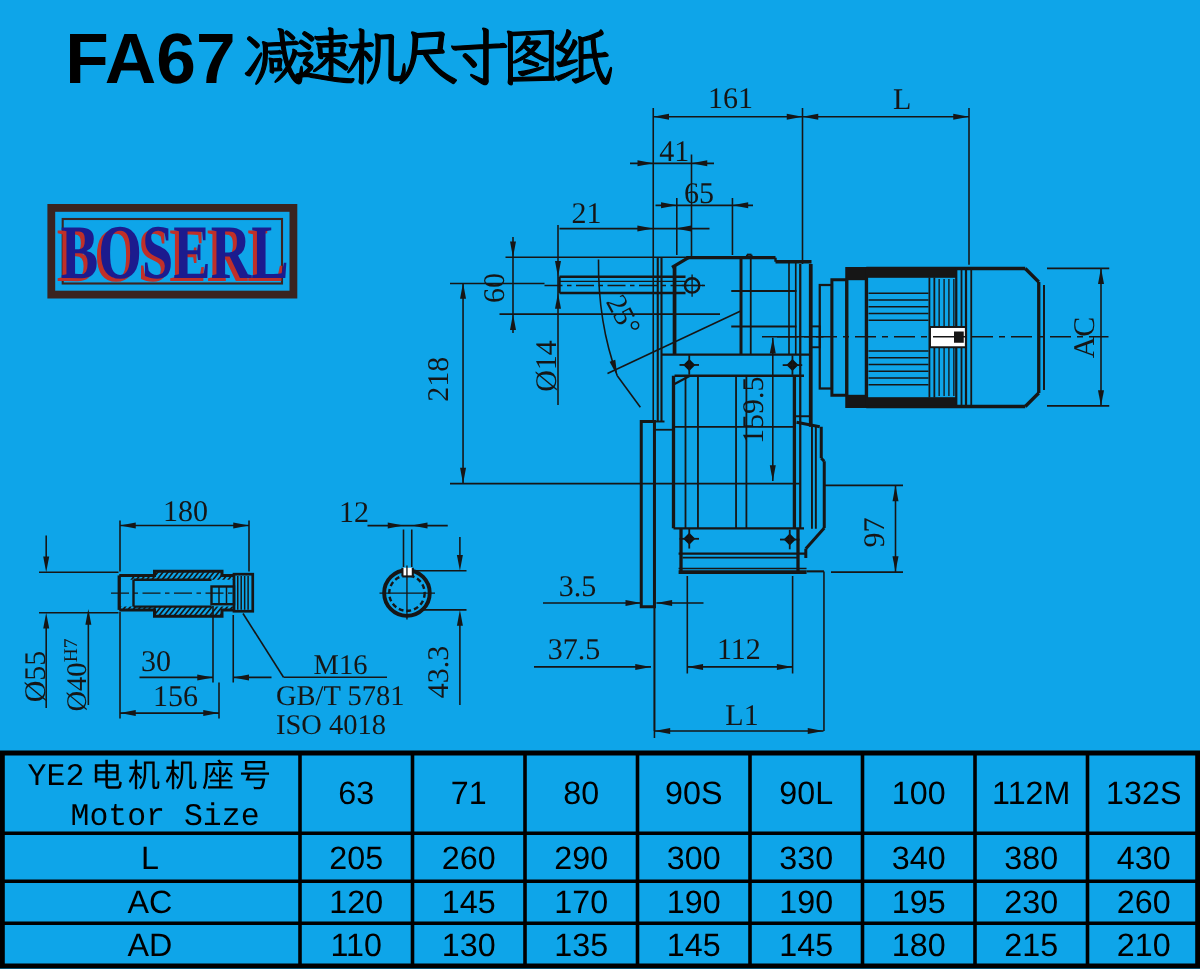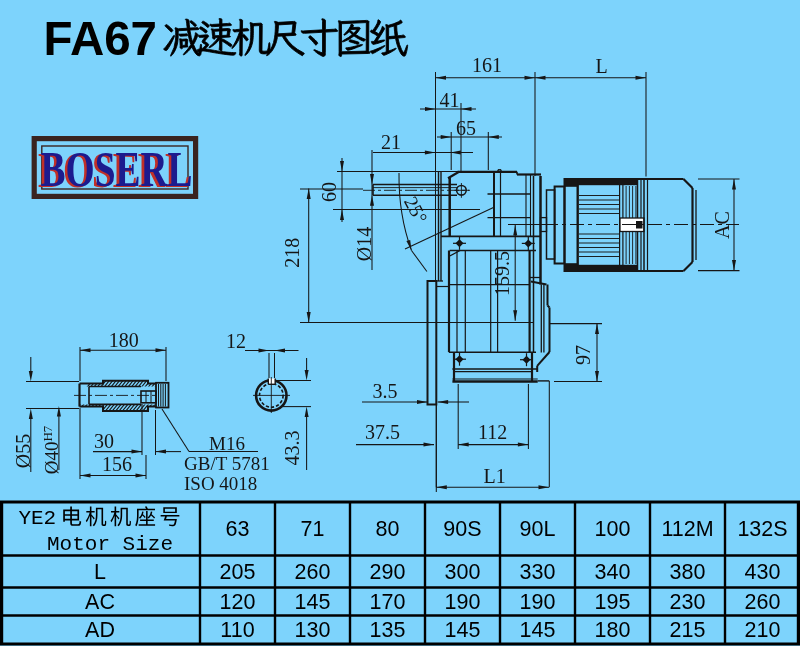--- a/index.html
+++ b/index.html
@@ -1,14 +1,14 @@
 <!DOCTYPE html>
 <html><head><meta charset="utf-8"><style>
 html,body{margin:0;padding:0;background:#fff;}
-#page{position:relative;width:800px;height:646px;background:#7dd3fc;overflow:hidden;}
+#page{position:relative;width:800px;height:646px;background:#0ea5e9;overflow:hidden;}
 </style></head>
 <body>
 <div id="page"><svg width="800" height="646" viewBox="0 0 800 646">
       <defs>
 <clipPath id="hband1">
           <path d="M79.5,383.6 L103,383.6 L103,380.8 L148,380.8 L148,383.6 L156,383.6 L156,386.5 L79.5,386.5 Z"></path>
         </clipPath>
 <clipPath id="hband2">
           <path d="M79.5,406.6 L103,406.6 L103,410.9 L148,410.9 L148,406.6 L156,406.6 L156,404.4 L79.5,404.4 Z"></path>
         </clipPath>

